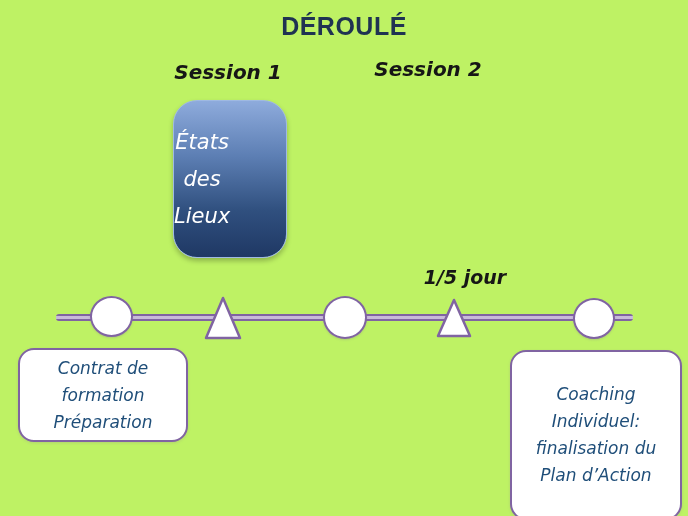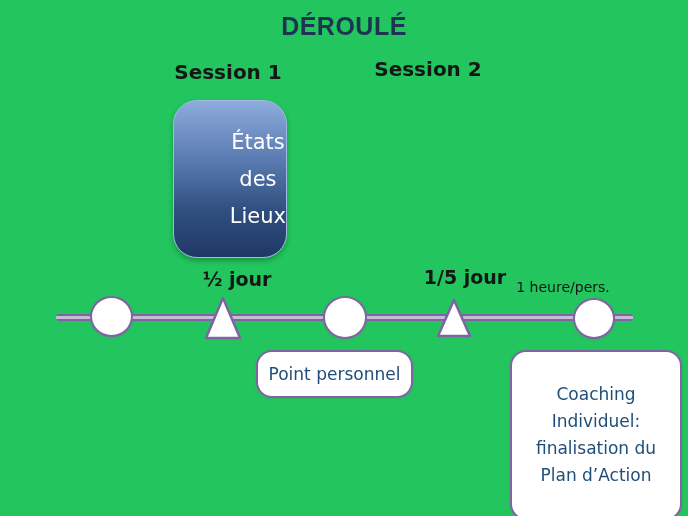--- a/index.html
+++ b/index.html
@@ -3,37 +3,37 @@
 <meta charset="utf-8">
 <style>
   * { margin: 0; padding: 0; box-sizing: border-box; }
   html, body { background: #ffffff; }
   body { font-family: "DejaVu Sans", sans-serif; }
 
   .canvas {
     position: relative;
     width: 688px;
     height: 516px;
-    background: #22c55e;
+    background: #bef264;
     overflow: hidden;
   }
 
   .title {
     position: absolute;
     left: 0; top: 12px;
     width: 100%;
     text-align: center;
     font-family: "Liberation Sans", sans-serif;
     font-weight: 700;
     font-size: 25px;
     letter-spacing: 0.5px;
     color: #1F3352;
   }
 
-  .hand { font-family: "DejaVu Sans", sans-serif; }
+  .hand { font-family: "DejaVu Sans", sans-serif; font-style: italic; }
 
   .session-label {
     position: absolute;
     width: 160px;
     text-align: center;
     font-size: 20px;
     font-weight: 700;
     color: #161616;
   }
   .session-label.s1 { left: 148px; top: 60px; }
@@ -42,21 +42,21 @@
   .session-box {
     position: absolute;
     width: 114px;
     height: 158px;
     border-radius: 24px;
     background: linear-gradient(180deg, #8EABDC 0%, #5D7FB4 35%, #30507F 70%, #1F3864 100%);
     border: 1px solid #9FB9E2;
     box-shadow: 0 3px 5px rgba(0,0,0,0.25);
     display: flex;
     align-items: center;
-    justify-content: flex-end;
+    justify-content: flex-start;
   }
   .session-box.b1 { left: 173px; top: 100px; }
   .session-box.b2 { left: 405px; top: 95px; }
   .session-box-text {
     color: #ffffff;
     font-size: 21px;
     line-height: 37px;
     text-align: center;
     white-space: pre-line;
   }
@@ -136,42 +136,42 @@
 
   <div class="session-label hand s1">Session 1</div>
   <div class="session-label hand s2">Session 2</div>
 
   <div class="session-box b1">
     <div class="session-box-text hand">États
 des
 Lieux</div>
   </div>
 
-  <div class="duration-label hand d1">½ jour</div>
   <div class="duration-label hand d2">1/5 jour</div>
-  <div class="per-person-label hand">1 heure/pers.</div>
 
   <div class="timeline-line"></div>
 
   <div class="milestone-circle c1"></div>
 
   <svg class="milestone-triangle t1" width="40" height="46" viewBox="0 0 40 46">
     <polygon points="20,3 37,43 3,43" fill="#ffffff" stroke="#8064A2" stroke-width="2.5" stroke-linejoin="round"></polygon>
   </svg>
 
   <div class="milestone-circle c2"></div>
 
   <svg class="milestone-triangle t2" width="38" height="42" viewBox="0 0 38 42">
     <polygon points="19,3 35,39 3,39" fill="#ffffff" stroke="#8064A2" stroke-width="2.5" stroke-linejoin="round"></polygon>
   </svg>
 
   <div class="milestone-circle c3"></div>
 
-  <div class="note-box n2">
-    <div class="note-text hand">Point personnel</div>
+  <div class="note-box n1">
+    <div class="note-text hand">Contrat de
+formation
+Préparation</div>
   </div>
   <div class="note-box n3">
     <div class="note-text hand">Coaching
 Individuel:
 finalisation du
 Plan d’Action</div>
   </div>
 
 </div>
 

